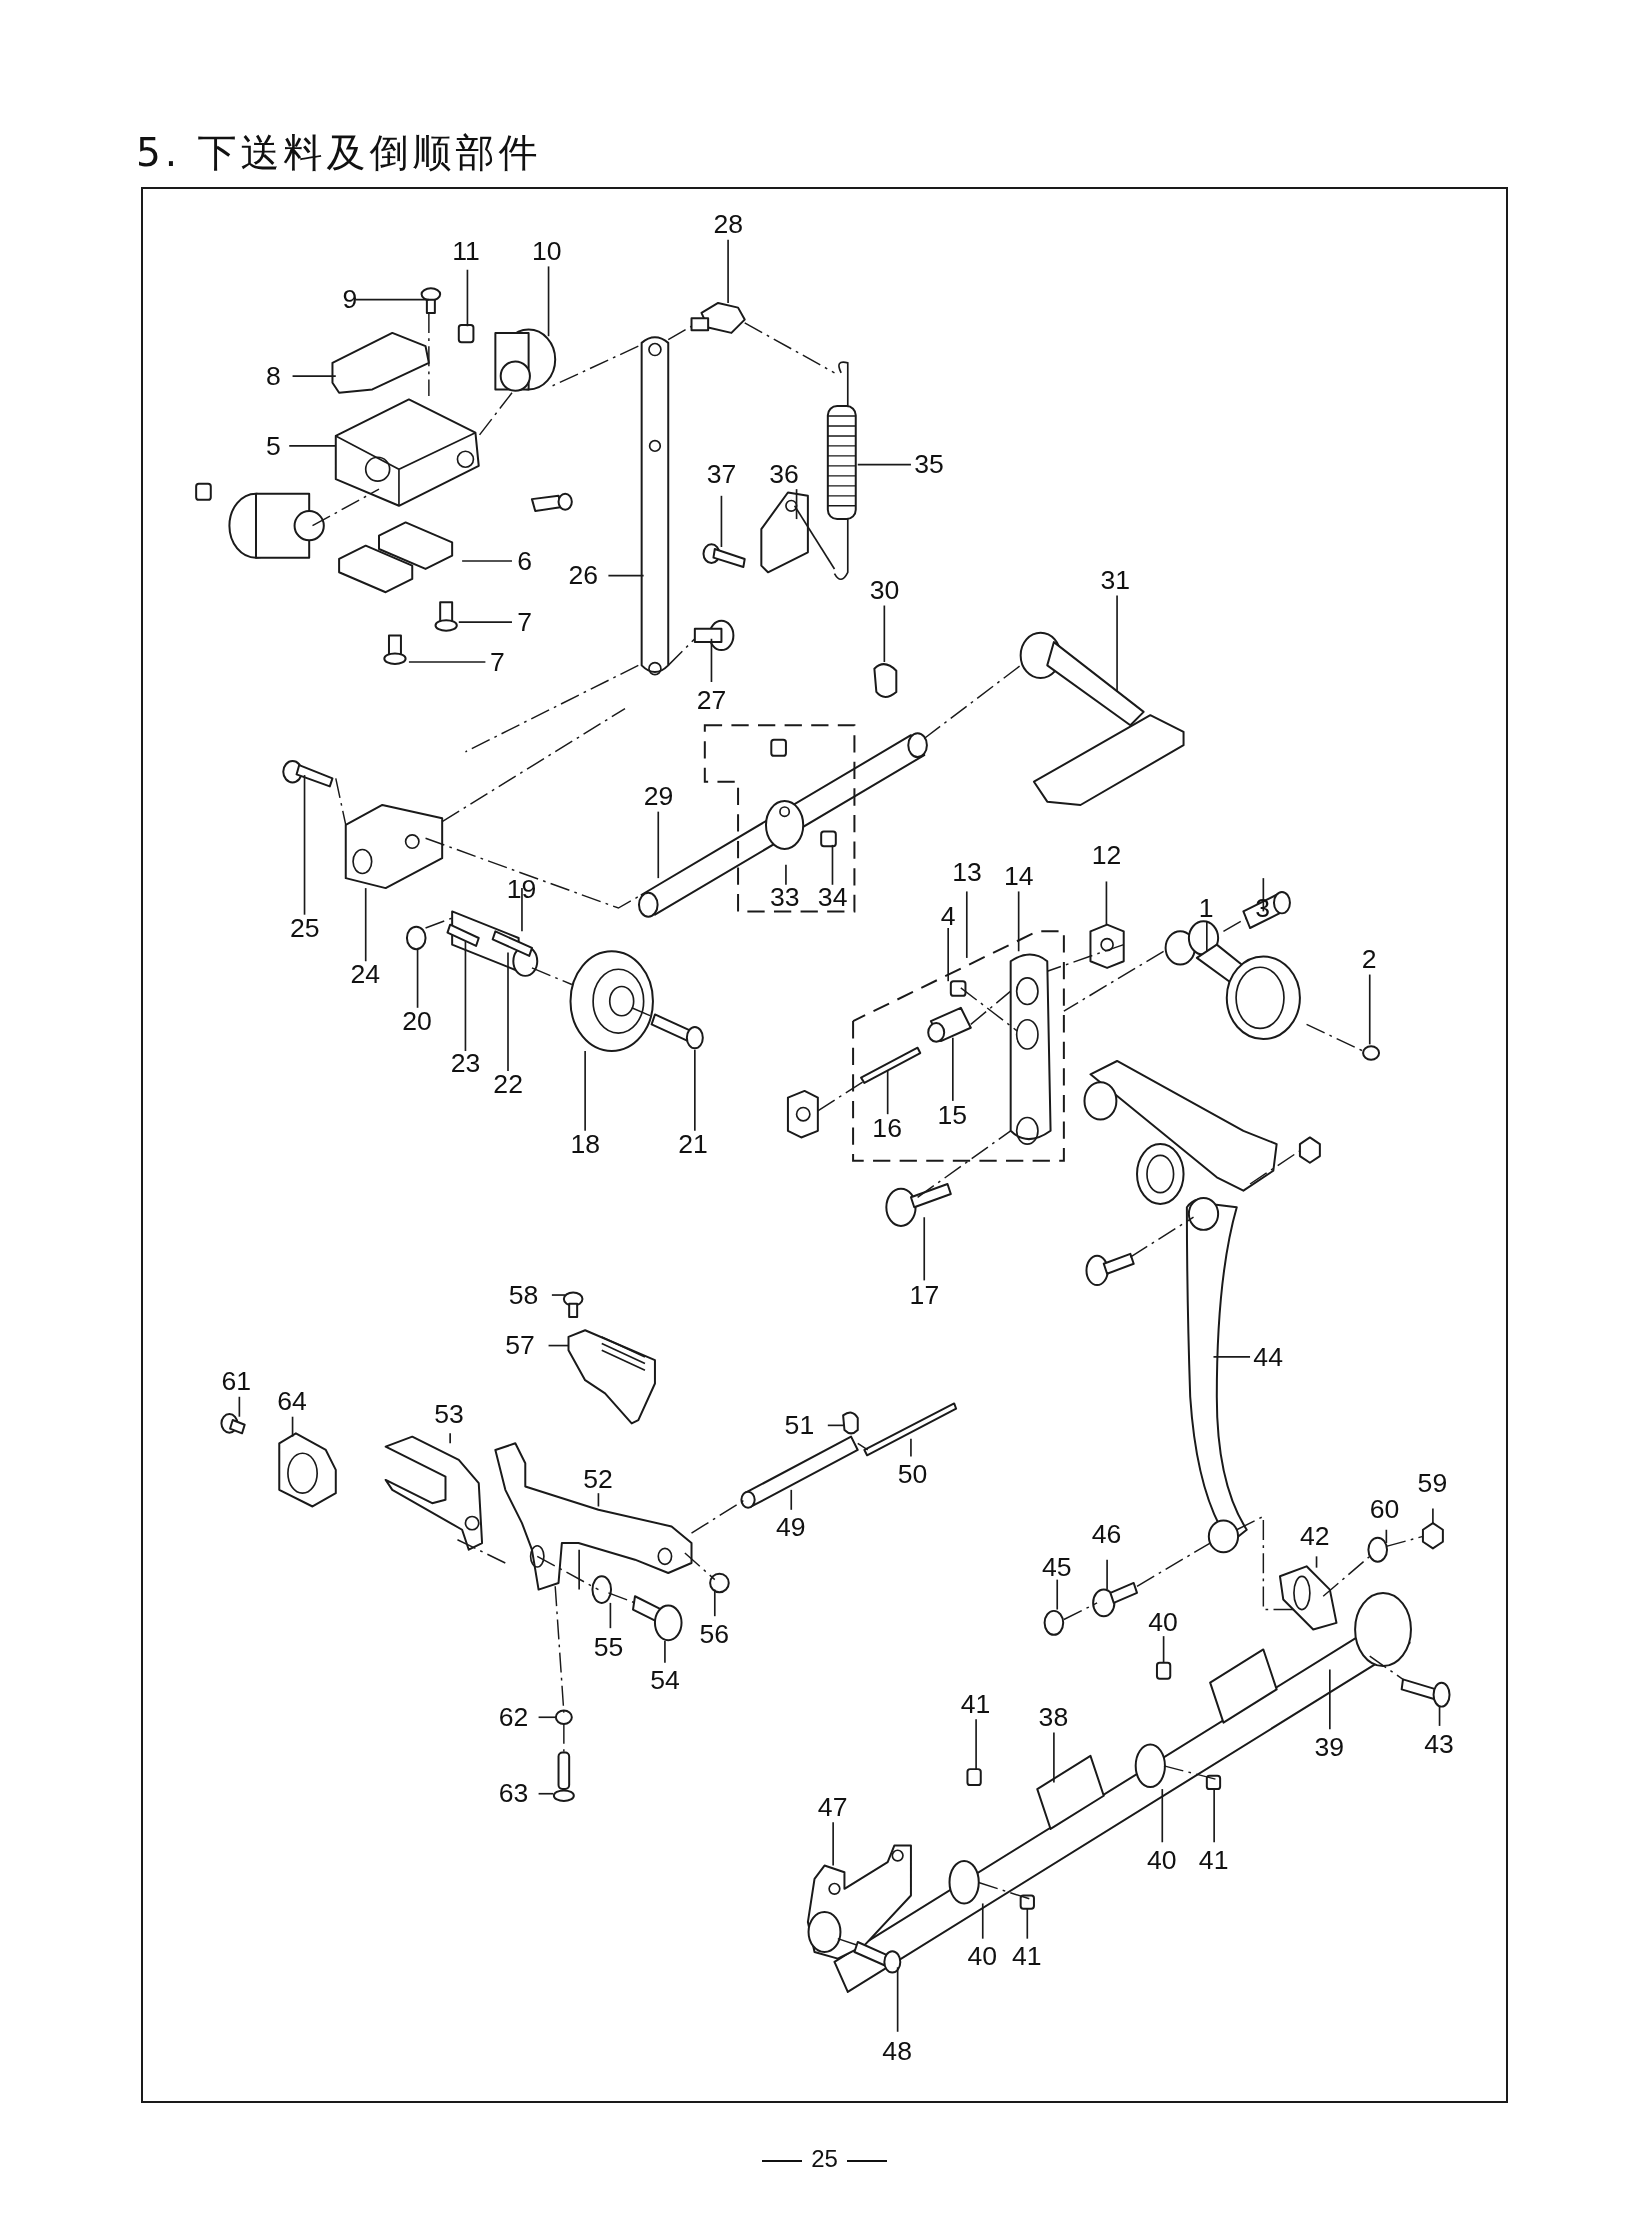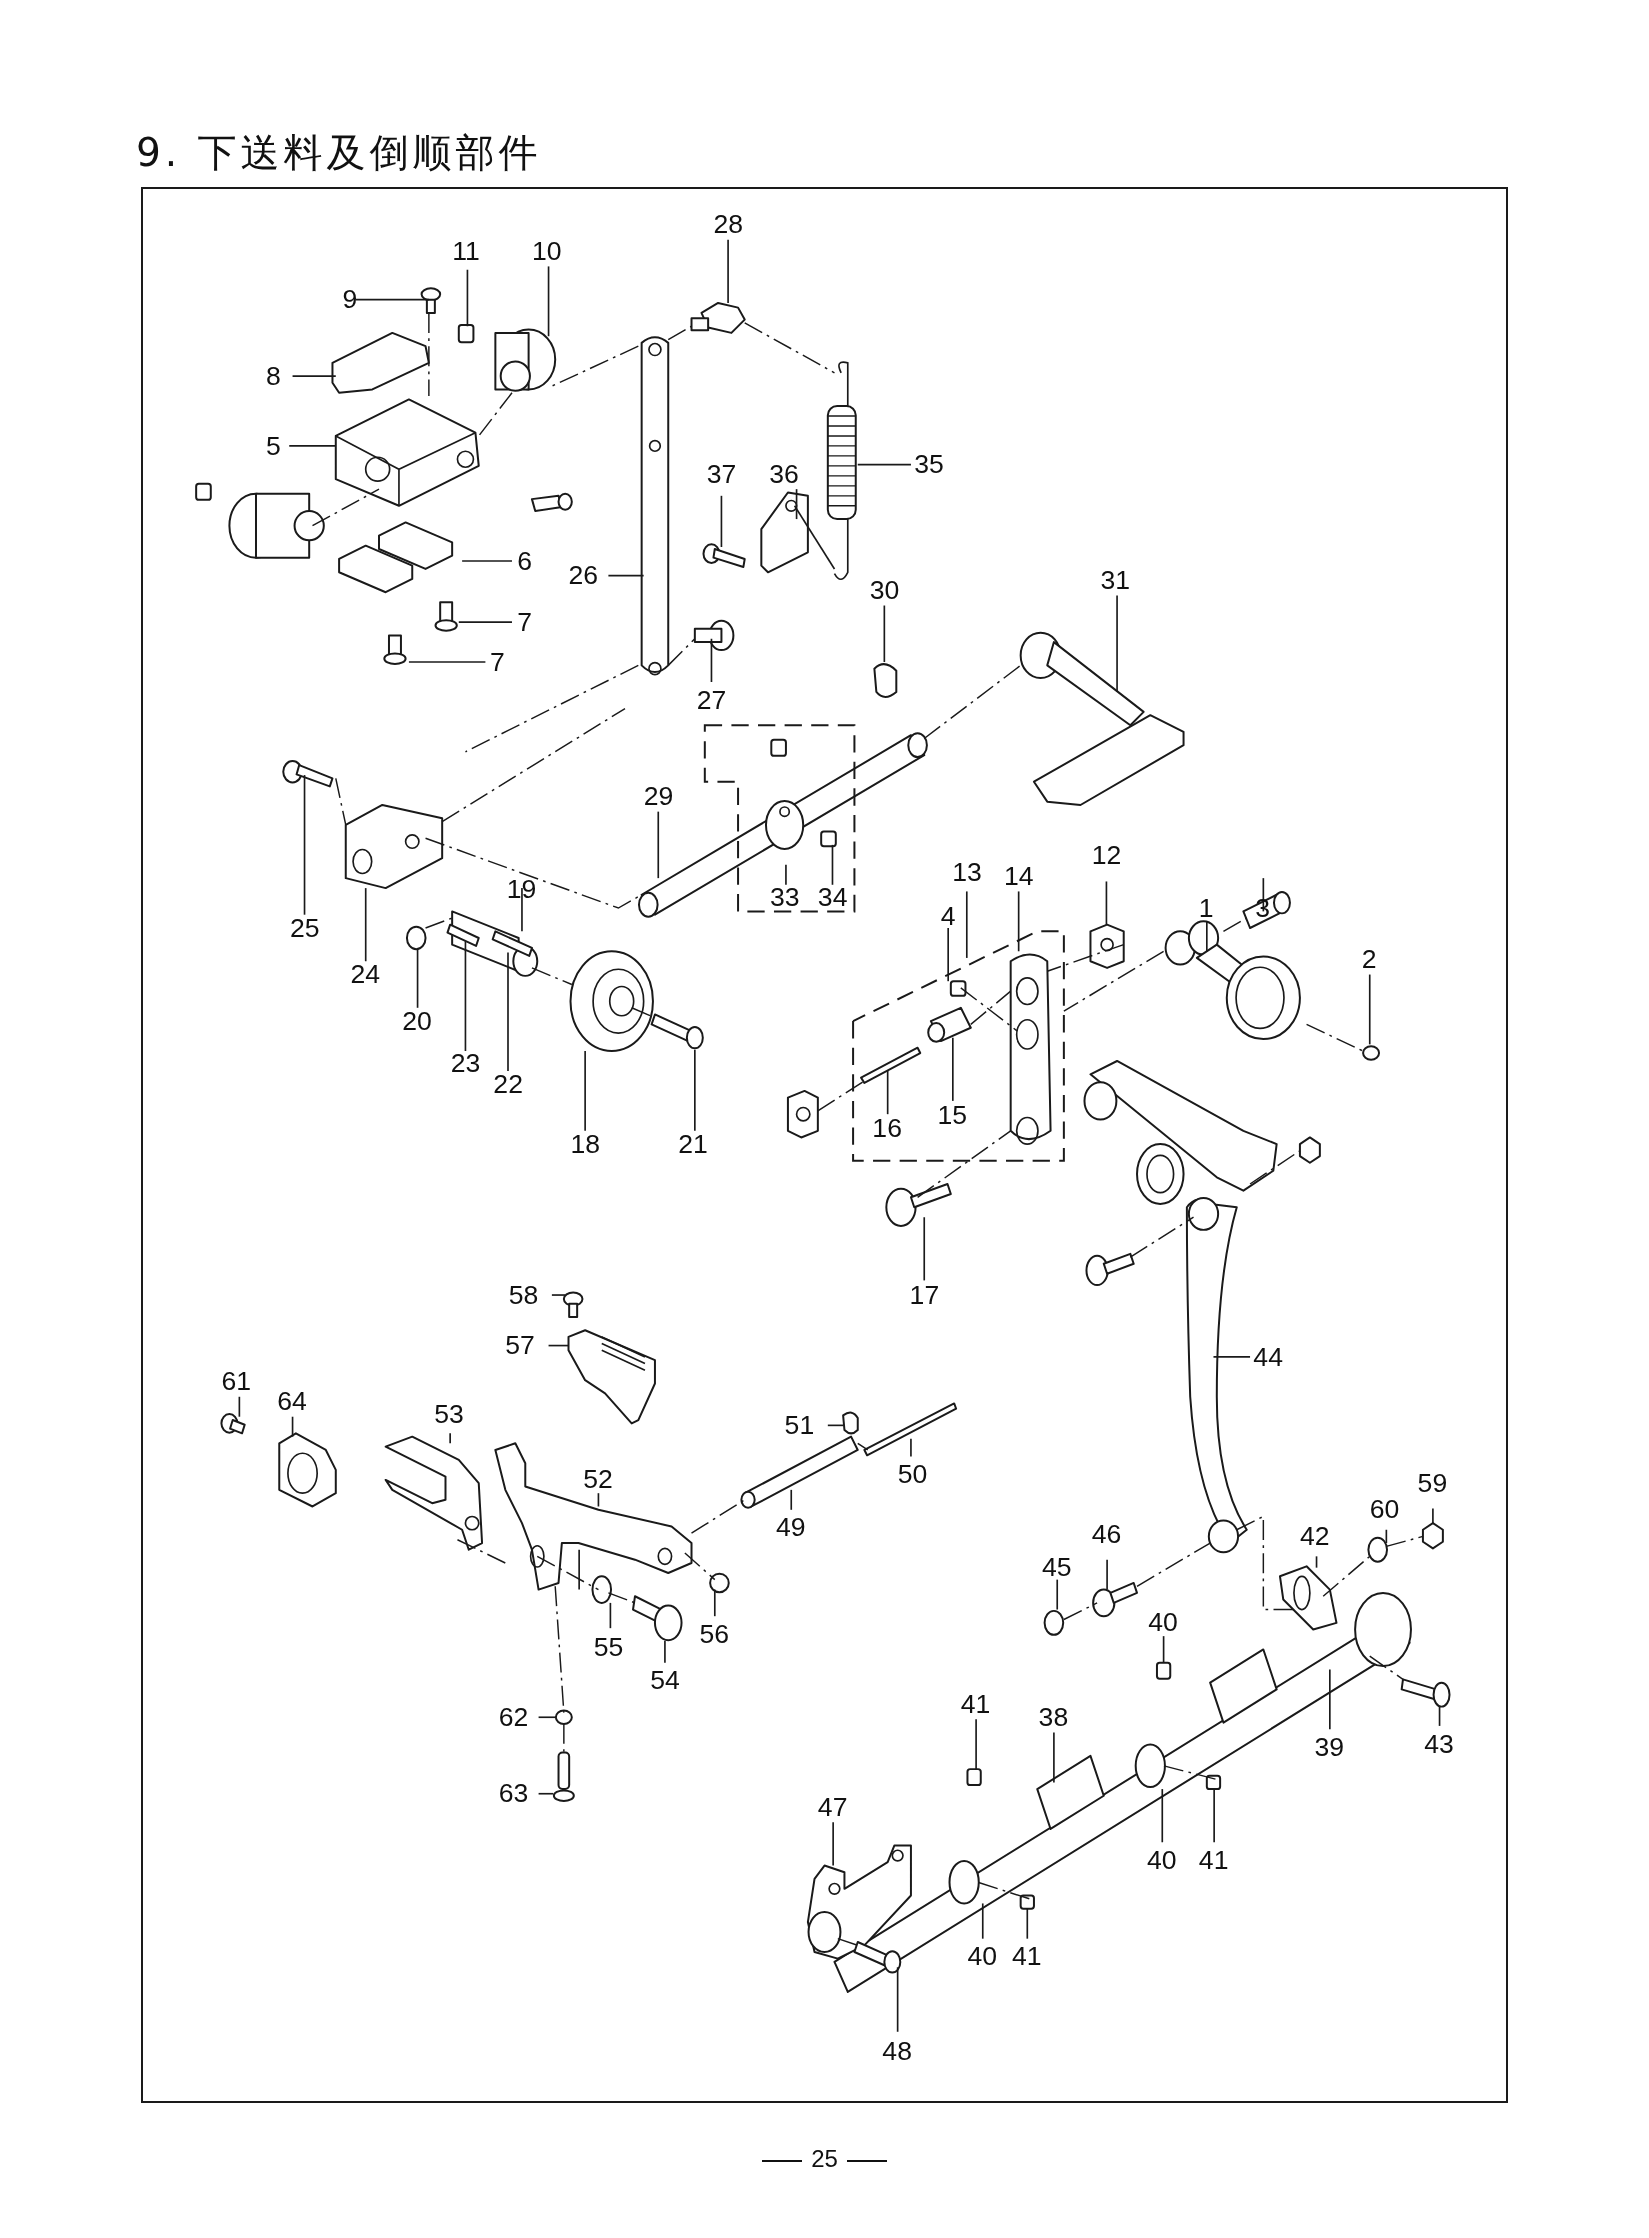--- a/index.html
+++ b/index.html
@@ -18,21 +18,21 @@
   .thread { stroke: #1a1a1a; stroke-width: 2; fill: none; }
   .callout { font-family: "Liberation Sans", sans-serif; font-size: 40px; fill: #111; }
   .footer { position: absolute; left: 0; width: 1649px; top: 2145px; text-align: center;
             font-family: "Liberation Sans", sans-serif; font-size: 24px; color: #111; }
   .footer .dash { display: inline-block; width: 40px; height: 0; border-top: 2px solid #111;
                   vertical-align: middle; margin: 0 9.3px; }
 </style>
 </head>
 <body>
 
-<div class="title">9. 下送料及倒顺部件</div>
+<div class="title">5. 下送料及倒顺部件</div>
 <div class="frame"></div>
 
 <svg class="diagram" viewBox="0 0 2480 3366">
 
   <g>
     <path class="part" d="M505 655 L615 600 L715 650 L720 700 L600 760 L505 720 Z"></path>
     <path class="thin" d="M505 655 L600 705 L715 650 M600 705 L600 760"></path>
     <circle class="thin" cx="568" cy="705" r="18"></circle>
     <circle class="thin" cx="700" cy="690" r="12"></circle>
   </g>

